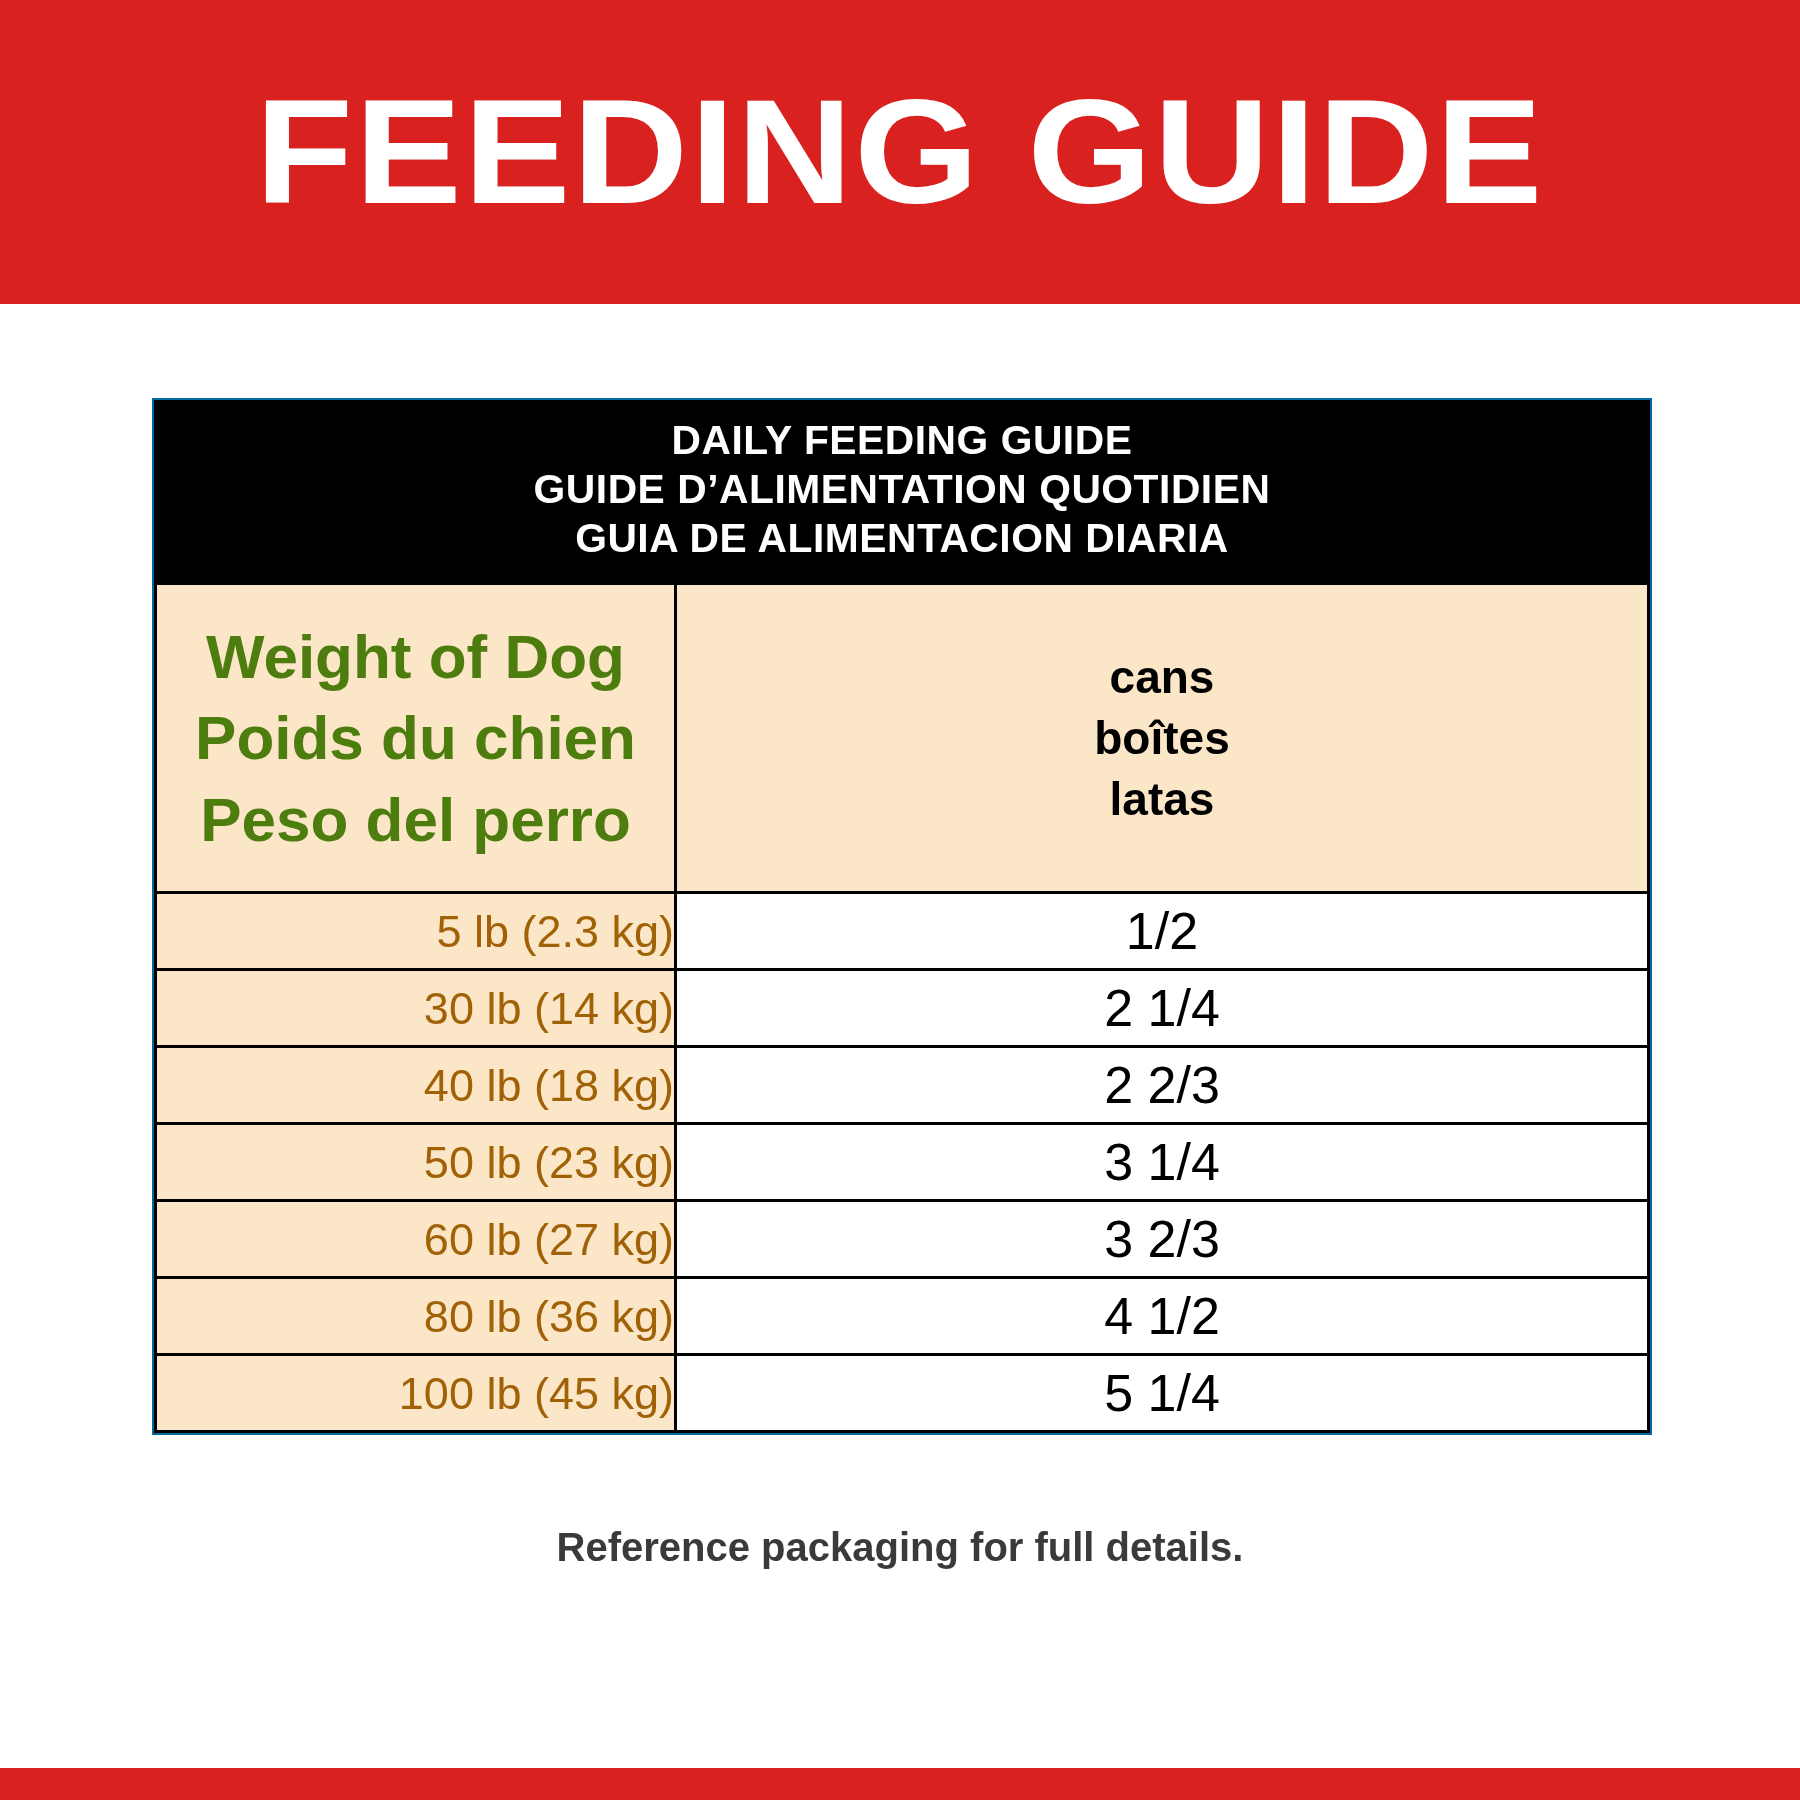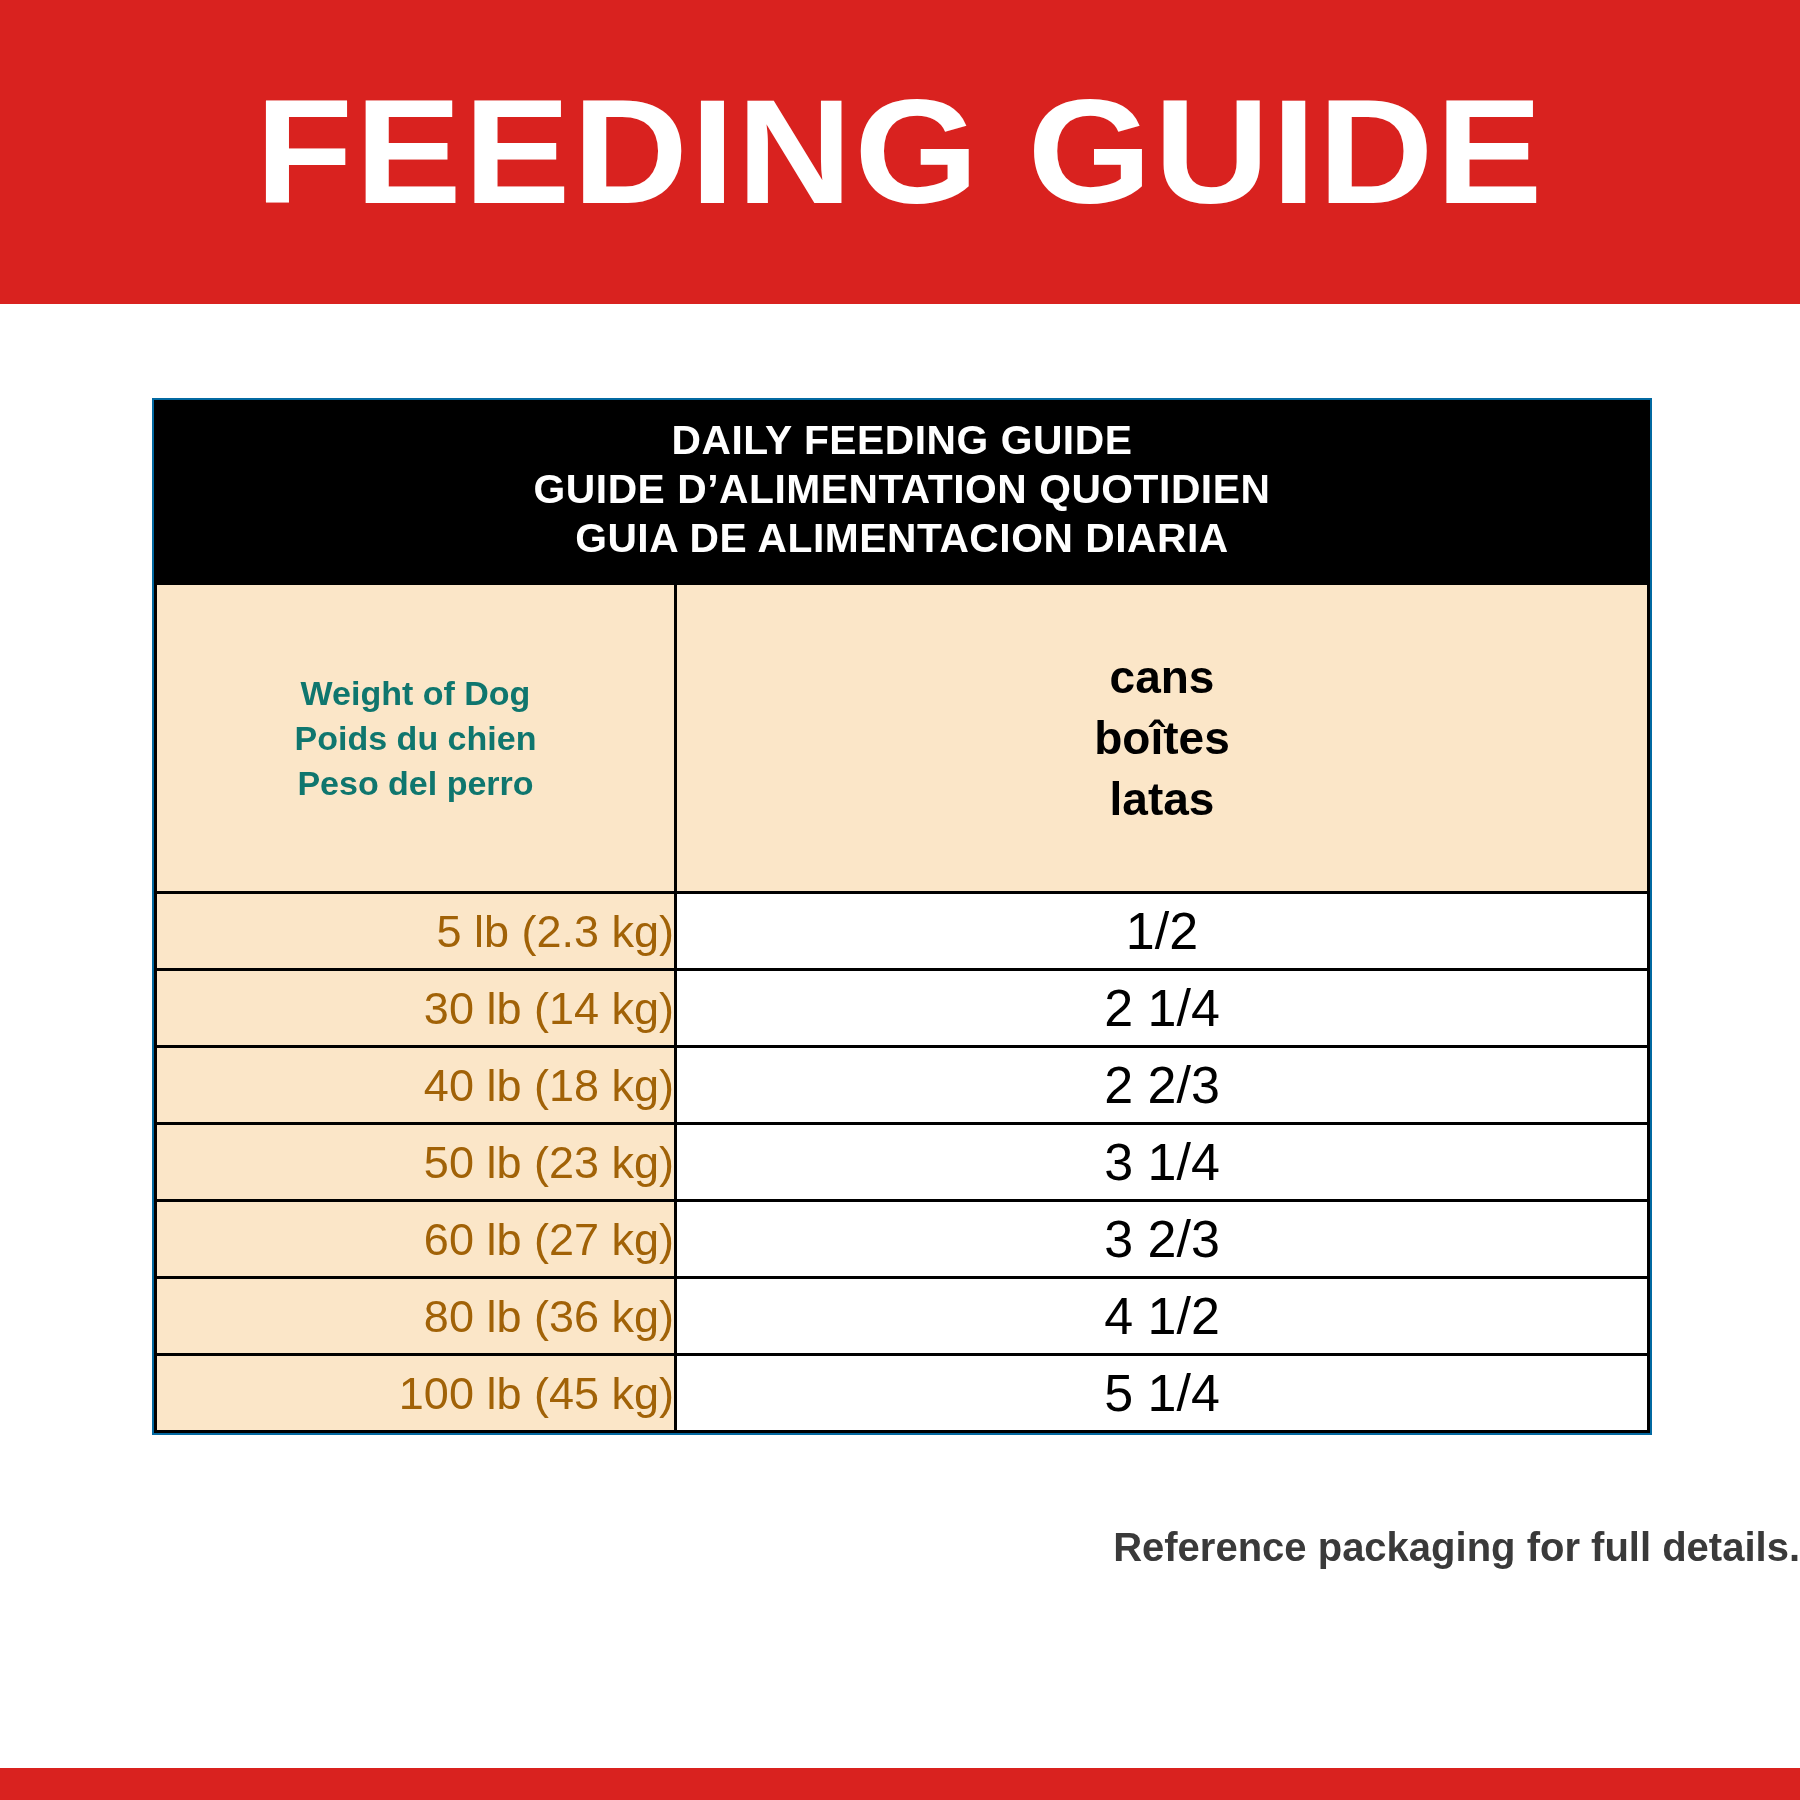--- a/index.html
+++ b/index.html
@@ -97,23 +97,23 @@
   table.guide th.hdr-right {
     background: #fbe6c8;
     vertical-align: middle;
     text-align: center;
     height: 290px;
     padding: 8px 14px;
   }
   .hdr-line-b {
     font-family: "Liberation Sans", sans-serif;
     font-weight: bold;
-    font-size: 34px;
+    font-size: 62px;
     line-height: 1.32;
-    color: #0f766e;
+    color: #4d7c0f;
     white-space: nowrap;
   }
   .hdr-line-r {
     font-family: "Liberation Sans", sans-serif;
     font-weight: bold;
     font-size: 46px;
     line-height: 1.32;
     color: #000000;
     white-space: nowrap;
   }
@@ -135,21 +135,21 @@
     height: 74px;
     line-height: 1;
     white-space: nowrap;
   }
 
   .footnote {
     position: absolute;
     left: 0;
     top: 1185px;
     width: 1800px;
-    text-align: right;
+    text-align: center;
     font-family: "Liberation Sans", sans-serif;
     font-weight: bold;
     font-size: 40px;
     color: #3a3a3a;
   }
 
   
   .bottom-bar {
     position: absolute;
     left: 0;

